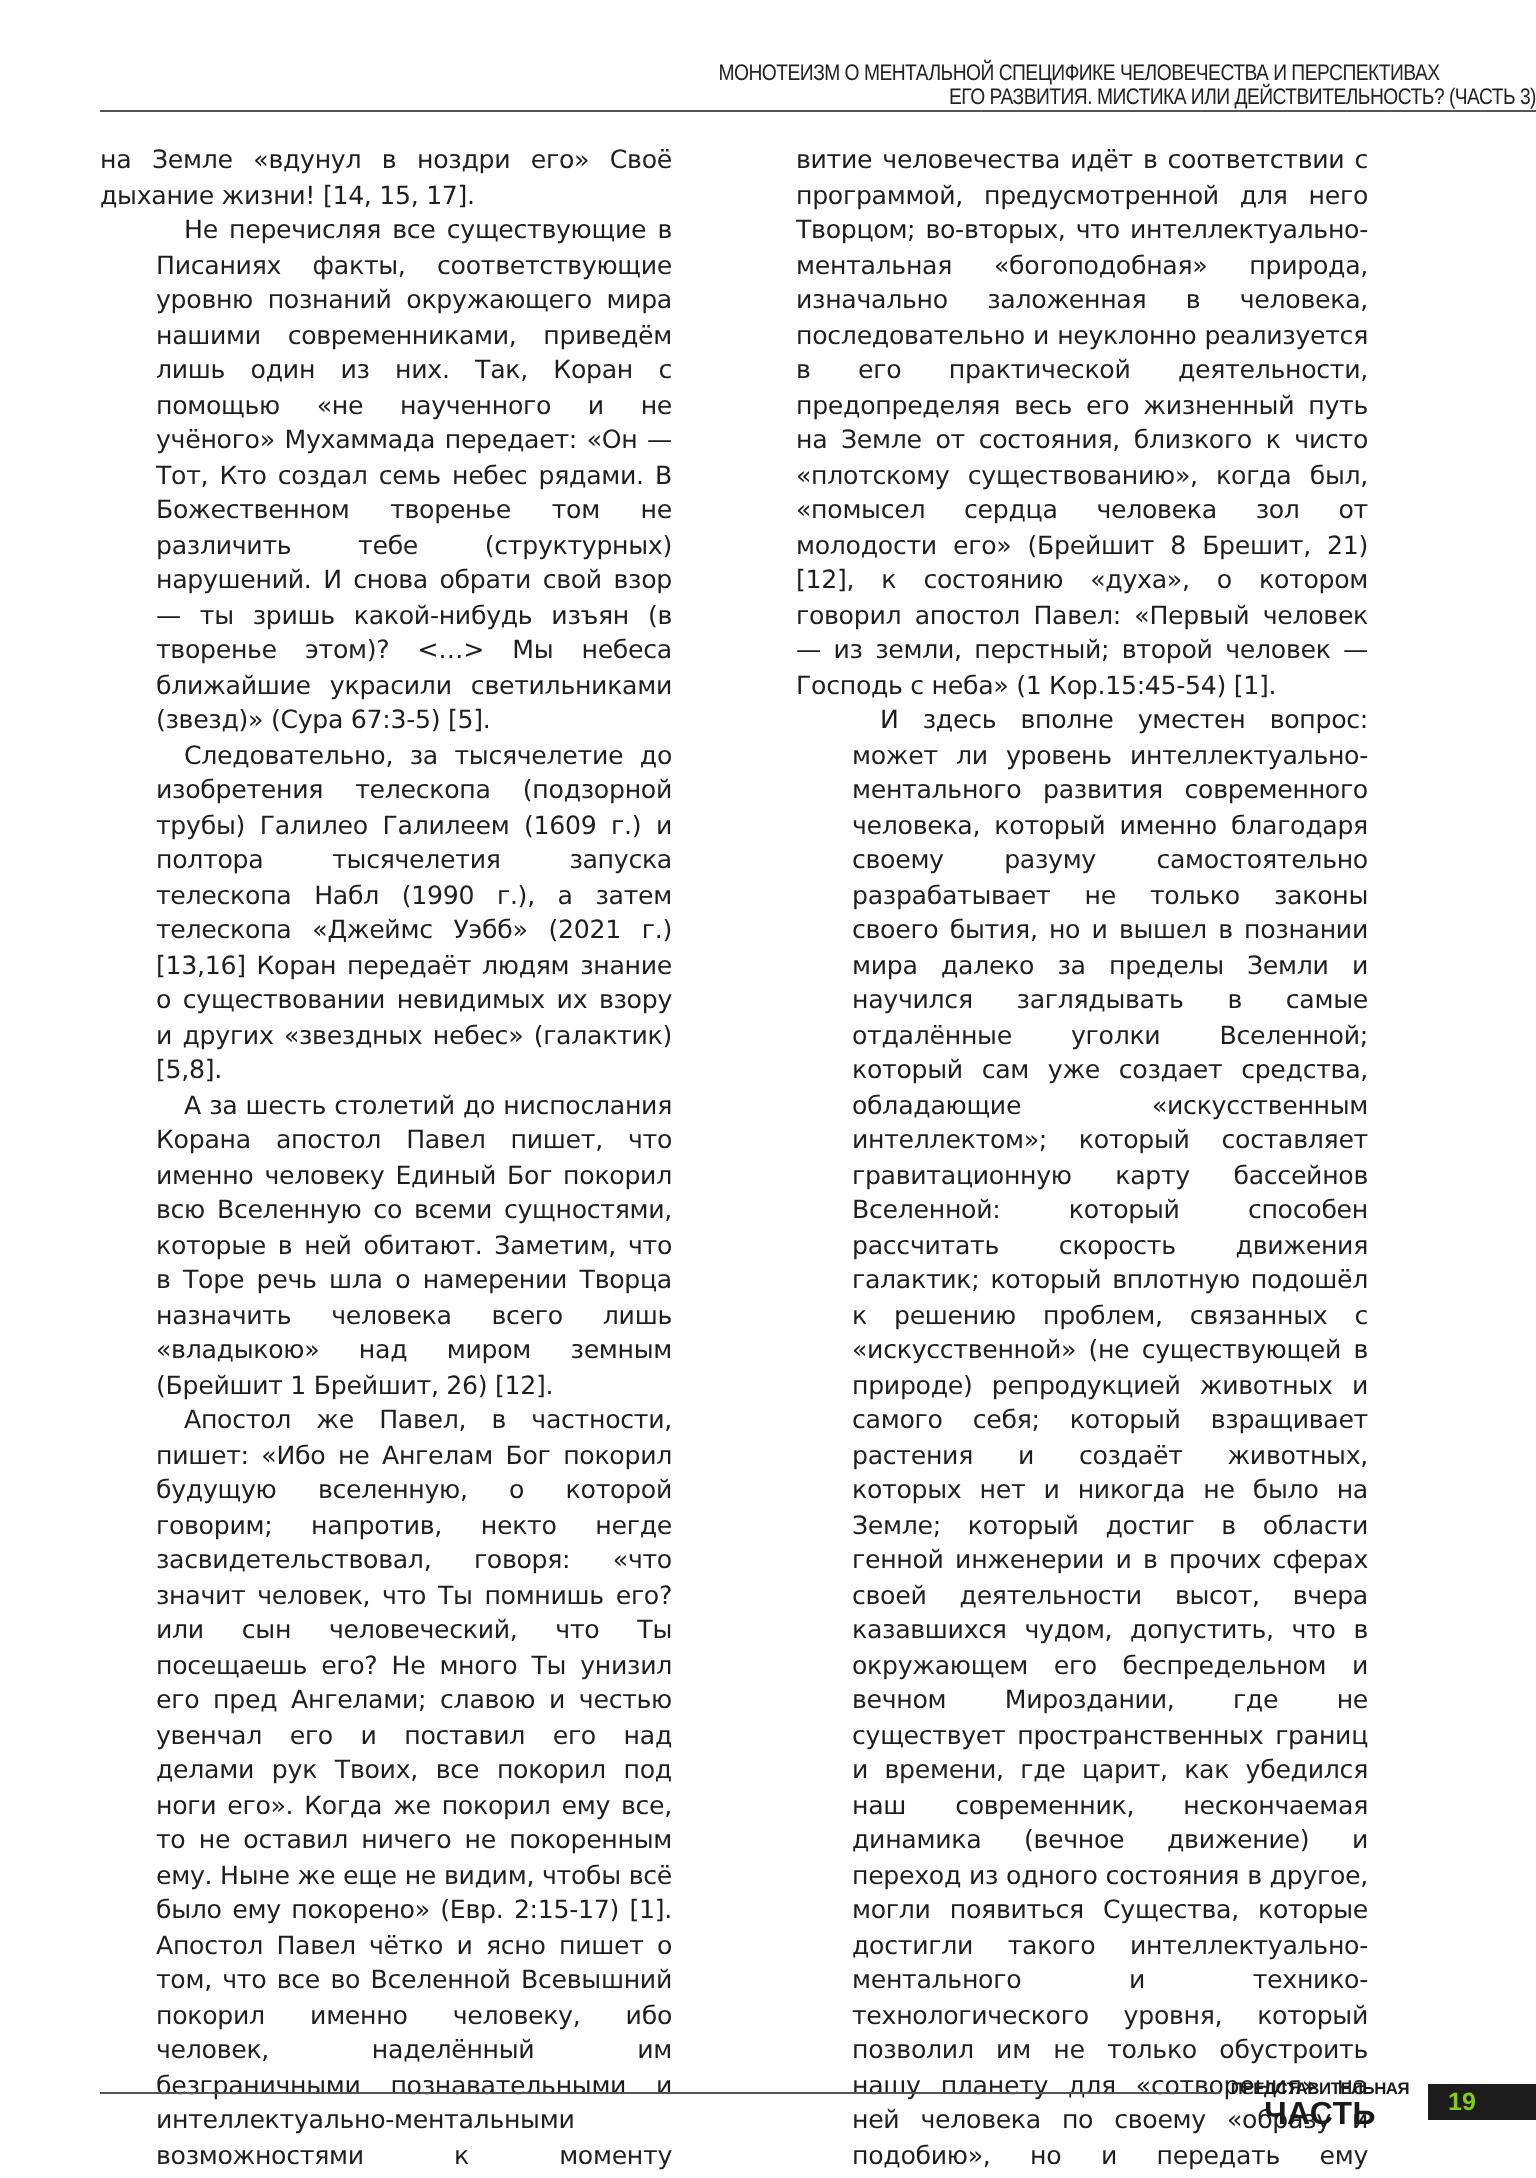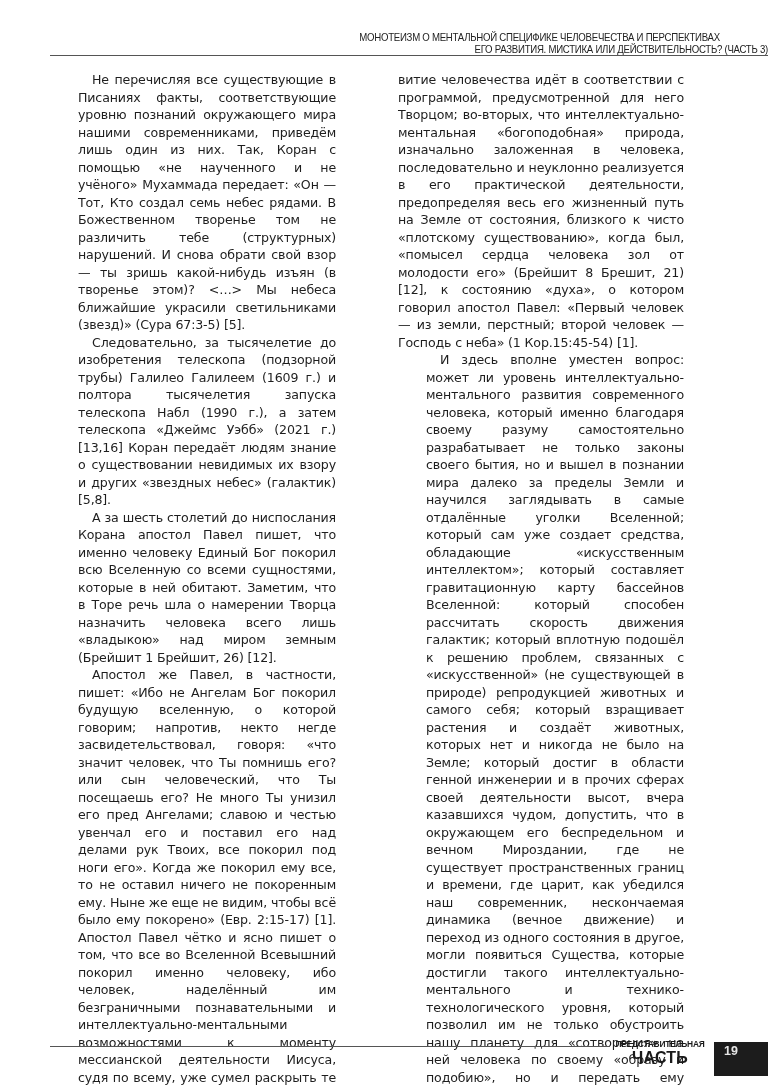--- a/index.html
+++ b/index.html
@@ -42,37 +42,38 @@
       position: absolute; left: 50px; top: 1092px;
       font-family: "Liberation Sans", sans-serif; font-size: 9.5px; color: #333;
     }
     .brand {
       position: absolute; left: 608px; top: 1040px; width: 104px; text-align: center;
       font-family: "Liberation Sans", sans-serif; font-weight: bold; color: #1a1a1a;
     }
     .brand .small { display: block; font-size: 8.4px; line-height: 9px; letter-spacing: -0.2px; }
     .brand .big { display: block; font-size: 16px; line-height: 17px; letter-spacing: 0.2px; }
     .page-num {
-      position: absolute; left: 714px; top: 1042px; width: 54px; height: 34px;
-      background: #1c1c1c; color: #e5e5e5;
+      position: absolute; left: 714px; top: 1042px; width: 54px; height: 18px;
+      background: #1c1c1c; color: #84cc16;
       font-family: "Liberation Sans", sans-serif; font-weight: bold; font-size: 12.5px;
       line-height: 18px; padding-left: 10px; box-sizing: border-box;
     }
   </style>
 </head>
 <body>
 
 <div class="running-head">
   <span class="l1">МОНОТЕИЗМ О МЕНТАЛЬНОЙ СПЕЦИФИКЕ ЧЕЛОВЕЧЕСТВА И ПЕРСПЕКТИВАХ</span>
   <span class="l2">ЕГО РАЗВИТИЯ. МИСТИКА ИЛИ ДЕЙСТВИТЕЛЬНОСТЬ? (ЧАСТЬ 3)</span>
 </div>
 <div class="head-rule"></div>
 
 <div class="columns">
   <div class="col left">
+    <p>на Земле «вдунул в ноздри его» Своё дыхание жизни! [14, 15, 17].</p>
     <p class="indent">Не перечисляя все существующие в Писаниях факты, соответствующие уровню познаний окружающего мира нашими современниками, приведём лишь один из них. Так, Коран с помощью «не наученного и не учёного» Мухаммада передает: «Он — Тот, Кто создал семь небес рядами. В Божественном творенье том не различить тебе (структурных) нарушений. И снова обрати свой взор — ты зришь какой-нибудь изъян (в творенье этом)? &lt;…&gt; Мы небеса ближайшие украсили светильниками (звезд)» (Сура 67:3-5) [5].</p>
     <p class="indent">Следовательно, за тысячелетие до изобретения телескопа (подзорной трубы) Галилео Галилеем (1609 г.) и полтора тысячелетия запуска телескопа Набл (1990 г.), а затем телескопа «Джеймс Уэбб» (2021 г.) [13,16] Коран передаёт людям знание о существовании невидимых их взору и других «звездных небес» (галактик) [5,8].</p>
     <p class="indent">А за шесть столетий до ниспослания Корана апостол Павел пишет, что именно человеку Единый Бог покорил всю Вселенную со всеми сущностями, которые в ней обитают. Заметим, что в Торе речь шла о намерении Творца назначить человека всего лишь «владыкою» над миром земным (Брейшит 1 Брейшит, 26) [12].</p>
     <p class="indent">Апостол же Павел, в частности, пишет: «Ибо не Ангелам Бог покорил будущую вселенную, о которой говорим; напротив, некто негде засвидетельствовал, говоря: «что значит человек, что Ты помнишь его? или сын человеческий, что Ты посещаешь его? Не много Ты унизил его пред Ангелами; славою и честью увенчал его и поставил его над делами рук Твоих, все покорил под ноги его». Когда же покорил ему все, то не оставил ничего не покоренным ему. Ныне же еще не видим, чтобы всё было ему покорено» (Евр. 2:15-17) [1]. Апостол Павел чётко и ясно пишет о том, что все во Вселенной Всевышний покорил именно человеку, ибо человек, наделённый им безграничными познавательными и интеллектуально-ментальными возможностями к моменту мессианской деятельности Иисуса, судя по всему, уже сумел раскрыть те способности, которые были заложены в него Создателем. Ведь не зря Коран сообщает, что Сам Всевышний «обучил Адама Он Названиям всего, что суще» (Сура 2: 31) [5].</p>
 
   </div>
   <div class="col right">
     <p>витие человечества идёт в соответствии с программой, предусмотренной для него Творцом; во-вторых, что интеллектуально-ментальная «богоподобная» природа, изначально заложенная в человека, последовательно и неуклонно реализуется в его практической деятельности, предопределяя весь его жизненный путь на Земле от состояния, близкого к чисто «плотскому существованию», когда был, «помысел сердца человека зол от молодости его» (Брейшит 8 Брешит, 21) [12], к состоянию «духа», о котором говорил апостол Павел: «Первый человек — из земли, перстный; второй человек — Господь с неба» (1 Кор.15:45-54) [1].</p>
     <p class="indent">И здесь вполне уместен вопрос: может ли уровень интеллектуально-ментального развития современного человека, который именно благодаря своему разуму самостоятельно разрабатывает не только законы своего бытия, но и вышел в познании мира далеко за пределы Земли и научился заглядывать в самые отдалённые уголки Вселенной; который сам уже создает средства, обладающие «искусственным интеллектом»; который составляет гравитационную карту бассейнов Вселенной: который способен рассчитать скорость движения галактик; который вплотную подошёл к решению проблем, связанных с «искусственной» (не существующей в природе) репродукцией животных и самого себя; который взращивает растения и создаёт животных, которых нет и никогда не было на Земле; который достиг в области генной инженерии и в прочих сферах своей деятельности высот, вчера казавшихся чудом, допустить, что в окружающем его беспредельном и вечном Мироздании, где не существует пространственных границ и времени, где царит, как убедился наш современник, нескончаемая динамика (вечное движение) и переход из одного состояния в другое, могли появиться Существа, которые достигли такого интеллектуально-ментального и технико-технологического уровня, который позволил им не только обустроить нашу планету для «сотворения» на ней человека по своему «образу и подобию», но и передать ему сведения о его сущностной природе и стратегическом направлении развития?!</p>
     <p class="indent">Ведь, по существу, именно об этом солидарно говорят все первоисточники монотеизма, но с учётом ментальности своих адресатов в сугубо определённый период их существования и продвижения по заданному им пути развития.</p>

